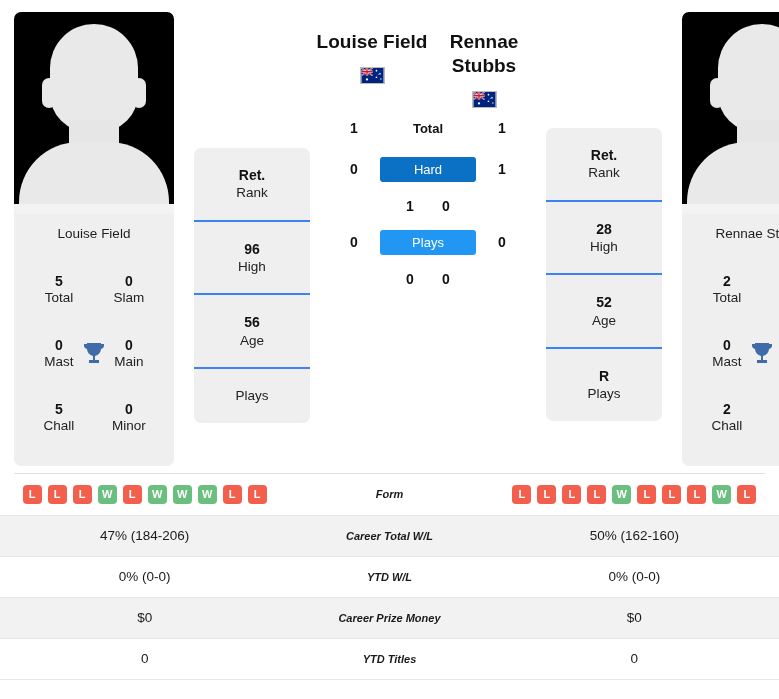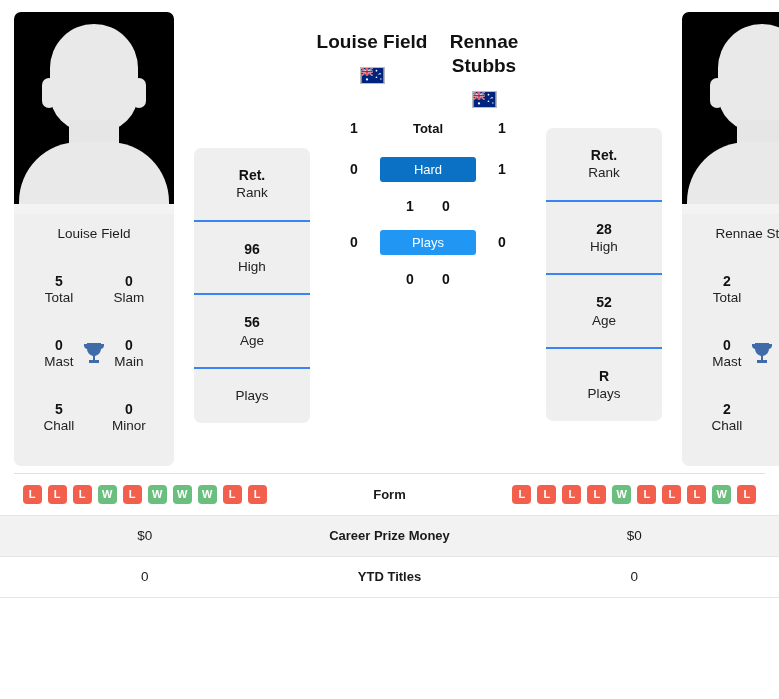--- a/index.html
+++ b/index.html
@@ -257,21 +257,22 @@
     border-bottom: 1px solid #e6e6e6;
     height: 41px;
     text-align: center;
     font-size: 13.5px;
     color: #1a1a1a;
     vertical-align: middle;
   }
   .ctable td.mid {
     font-weight: bold;
     width: 200px;
-    font-size: 13px;
+    font-size: 11px;
+    font-style: italic;
   }
   .ctable td.side { width: 289px; }
 
   .form-strip {
     display: flex;
     justify-content: center;
     gap: 6px;
   }
   .badge {
     width: 19px;
@@ -528,20 +529,30 @@
             <span class="badge w">W</span>
             <span class="badge l">L</span>
             <span class="badge l">L</span>
             <span class="badge l">L</span>
             <span class="badge w">W</span>
             <span class="badge l">L</span>
           </div>
       </td>
     </tr>
     <tr class="alt">
+      <td class="side">47% (184-206)</td>
+      <td class="mid">Career Total W/L</td>
+      <td class="side">50% (162-160)</td>
+    </tr>
+    <tr>
+      <td class="side">0% (0-0)</td>
+      <td class="mid">YTD W/L</td>
+      <td class="side">0% (0-0)</td>
+    </tr>
+    <tr class="alt">
       <td class="side">$0</td>
       <td class="mid">Career Prize Money</td>
       <td class="side">$0</td>
     </tr>
     <tr>
       <td class="side">0</td>
       <td class="mid">YTD Titles</td>
       <td class="side">0</td>
     </tr>
   </tbody>

